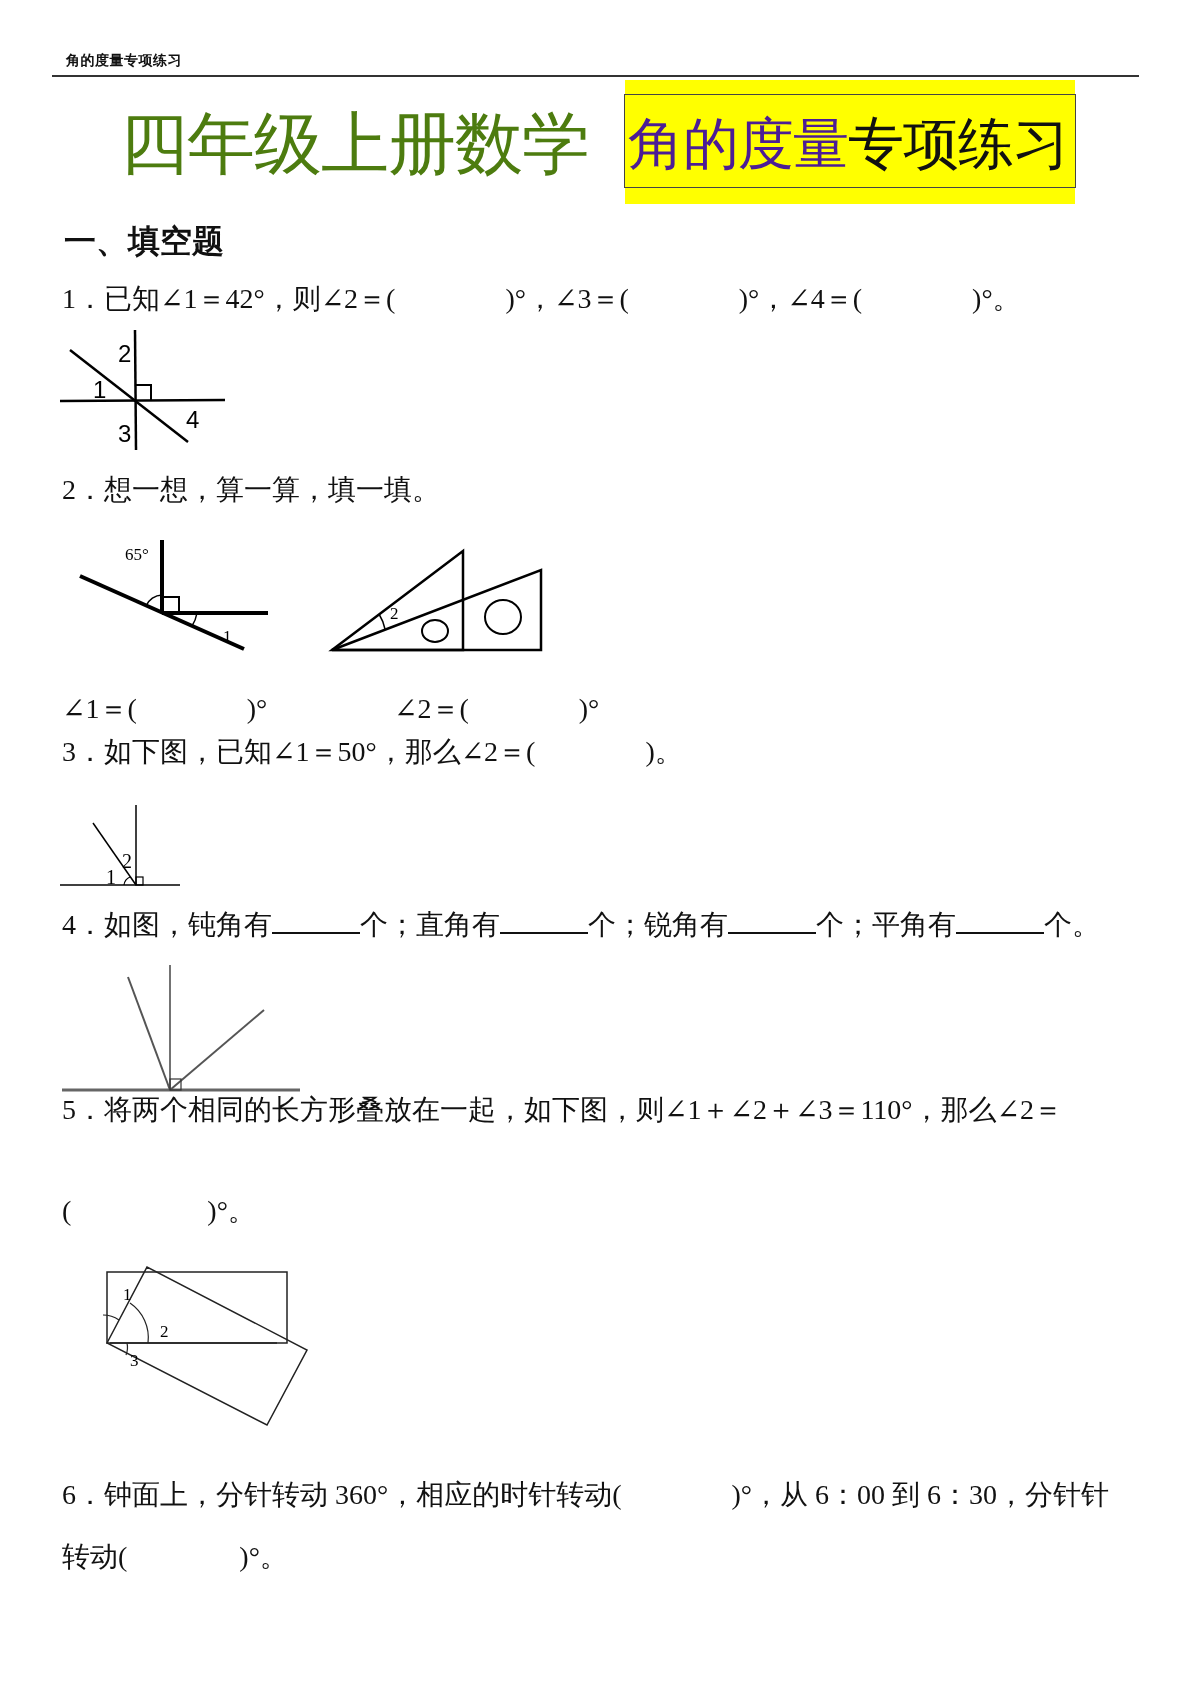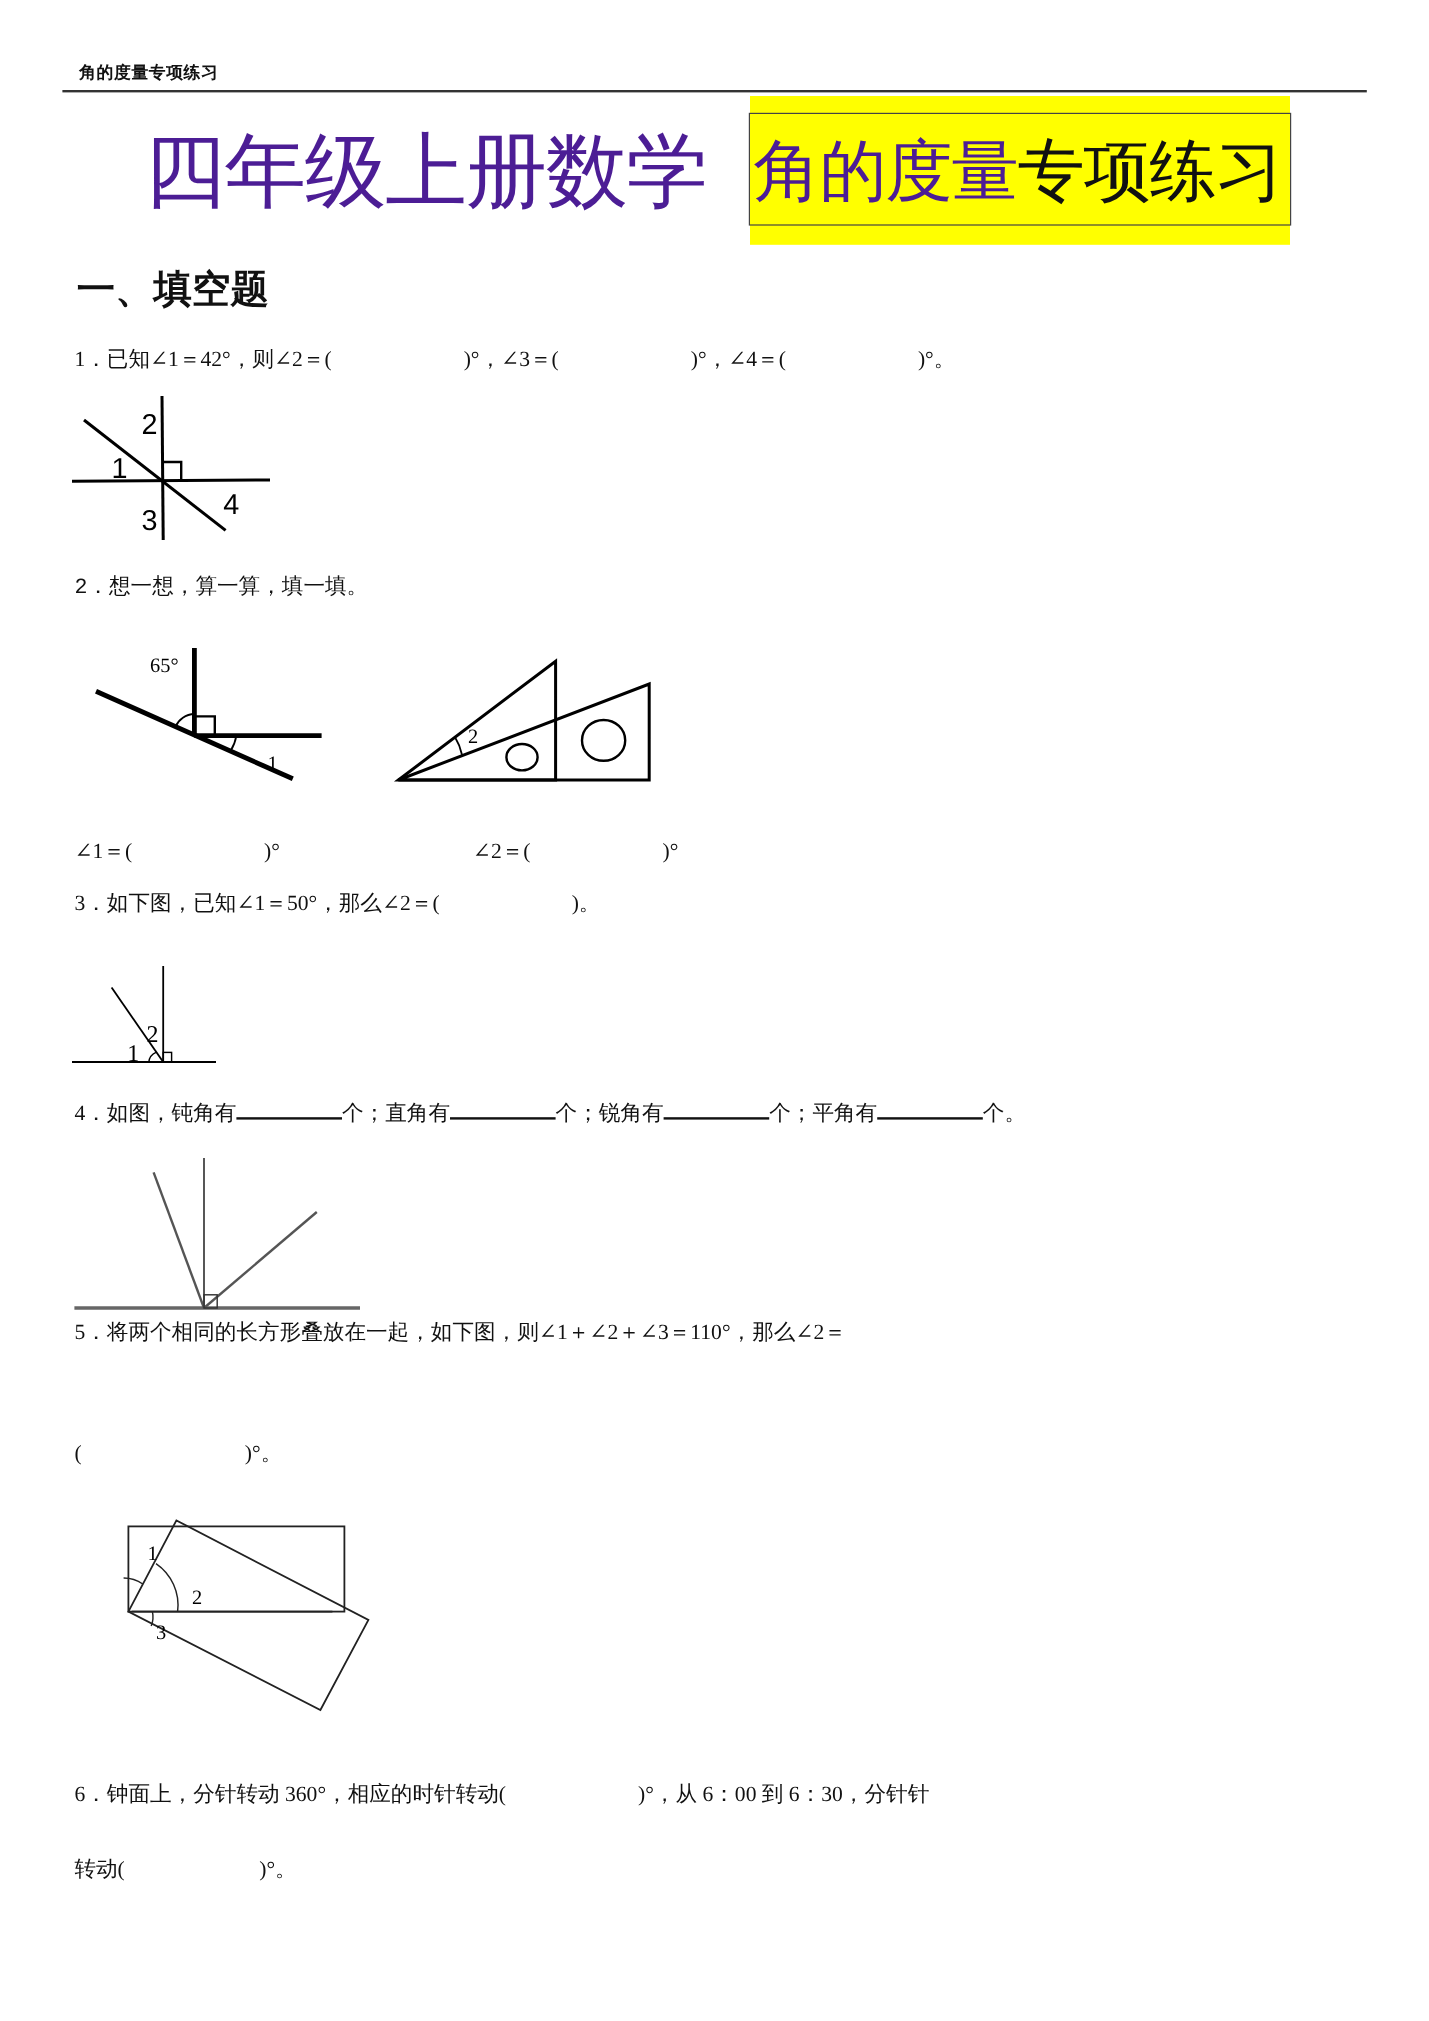--- a/index.html
+++ b/index.html
@@ -1,27 +1,27 @@
 <!DOCTYPE html>
 <html><head>
   <meta charset="utf-8">
   <style>
     html, body { margin: 0; padding: 0; background: #ffffff; }
     body { width: 1191px; height: 1684px; position: relative; overflow: hidden;
            font-family: "Liberation Serif", "DejaVu Serif", serif; color: #111; }
     .abs { position: absolute; }
     .header-title { left: 66px; top: 52px; font-family: "DejaVu Sans", sans-serif; font-weight: bold; font-size: 14px; letter-spacing: 0.5px; color: #111; }
     .header-rule { left: 52px; top: 75px; width: 1087px; height: 0; border-top: 2px solid #333; }
-    .main-title { left: 120px; top: 96px; font-family: "DejaVu Sans", sans-serif; font-size: 68px; line-height: 96px; color: #4c1d95; white-space: nowrap; letter-spacing: -1px; }
+    .main-title { left: 120px; top: 96px; font-family: "DejaVu Sans", sans-serif; font-size: 68px; line-height: 96px; color: #4d7c0f; white-space: nowrap; letter-spacing: -1px; }
     .title-highlight { left: 625px; top: 80px; width: 450px; height: 124px; background: #ffff00; }
     .title-box { left: 624px; top: 94px; width: 452px; height: 94px; border: 1.5px solid #444; box-sizing: border-box; }
     .title-right { left: 628px; top: 96px; font-family: "DejaVu Sans", sans-serif; font-size: 56px; line-height: 96px; white-space: nowrap; letter-spacing: -1px; }
     .red { color: #4c1d95; }
     .section-heading { left: 64px; top: 220px; font-family: "DejaVu Sans", sans-serif; font-weight: bold; font-size: 32px; }
-    .q { font-size: 18px; white-space: nowrap; line-height: 32px; }
+    .q { font-size: 28px; white-space: nowrap; line-height: 32px; }
     .gap { display: inline-block; }
     .uline { display: inline-block; width: 88px; border-bottom: 2px solid #111; height: 22px; vertical-align: baseline; }
     svg { position: absolute; overflow: visible; }
     svg text { font-family: "Liberation Sans", "DejaVu Sans", sans-serif; }
     .fig-serif text { font-family: "Liberation Serif", serif; }
   </style>
 </head>
 <body>
 
 <div class="abs header-title">角的度量专项练习</div>
@@ -43,21 +43,21 @@
   <line x1="0" y1="71" x2="165" y2="70" stroke="#000" stroke-width="2.5"></line>
   <line x1="75" y1="0" x2="76" y2="120" stroke="#000" stroke-width="2.5"></line>
   <line x1="10" y1="20" x2="128" y2="112" stroke="#000" stroke-width="2.5"></line>
   <polyline points="76,55 91,55 91,70" fill="none" stroke="#000" stroke-width="2"></polyline>
   <text x="58" y="32" font-size="24">2</text>
   <text x="33" y="68" font-size="24">1</text>
   <text x="58" y="112" font-size="24">3</text>
   <text x="126" y="98" font-size="24">4</text>
 </svg>
 
-<div class="abs q" style="left:62px; top:474px;font-family:Liberation Mono, monospace;">
+<div class="abs q" style="left:62px; top:474px;">
   <span>2．</span><span>想一想，算一算，填一填。</span>
 </div>
 <svg class="fig-serif" style="left:80px; top:540px;" width="200" height="115" viewBox="0 0 200 115">
   <line x1="0" y1="36" x2="164" y2="109" stroke="#000" stroke-width="4"></line>
   <line x1="82" y1="0" x2="82" y2="73" stroke="#000" stroke-width="4"></line>
   <line x1="82" y1="73" x2="188" y2="73" stroke="#000" stroke-width="4"></line>
   <polyline points="82,57 99,57 99,73" fill="none" stroke="#000" stroke-width="2"></polyline>
   <path d="M 66 66 A 18 18 0 0 1 82 55" fill="none" stroke="#000" stroke-width="1.5"></path>
   <path d="M 117 73 A 35 35 0 0 1 112 86" fill="none" stroke="#000" stroke-width="1.5"></path>
   <text x="45" y="20" font-size="17">65°</text>

